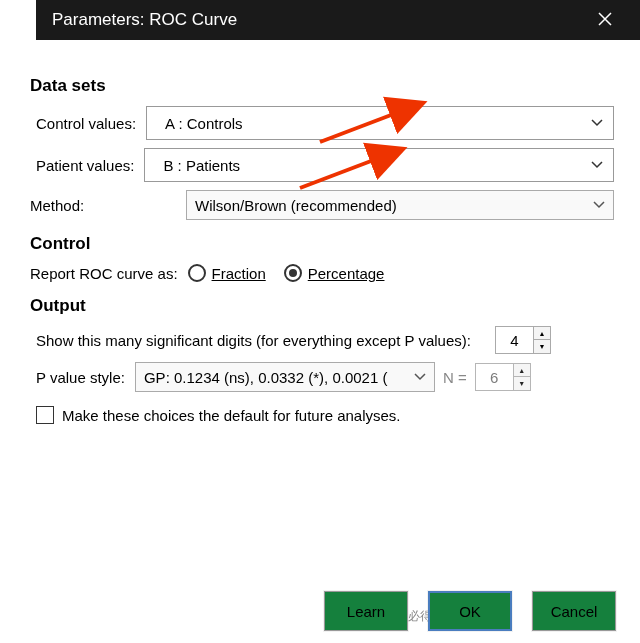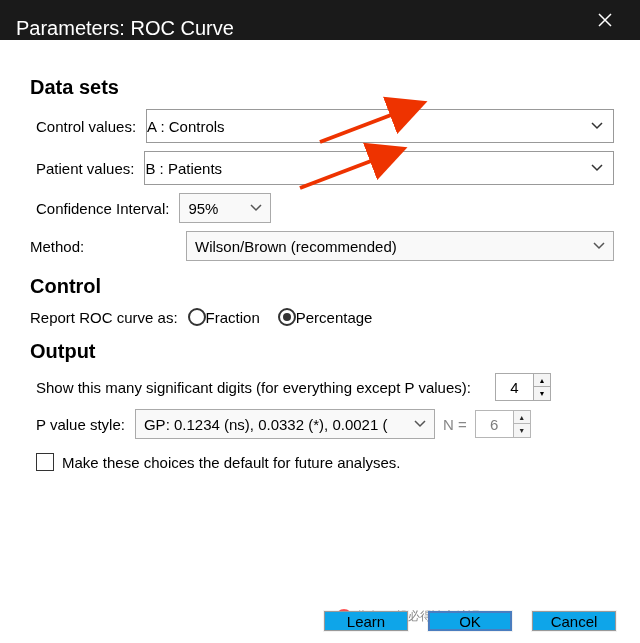--- a/index.html
+++ b/index.html
@@ -1,40 +1,40 @@
 <!DOCTYPE html>
 <html><head>
 <meta charset="utf-8">
 <style>
 * { box-sizing: border-box; margin: 0; padding: 0; }
 body { font-family: "Segoe UI", Arial, sans-serif; font-size: 15px; background: #fff; width: 640px; height: 643px; overflow: hidden; position: relative; }
-.titlebar { background: #1a1a1a; color: #fff; height: 40px; display: flex; align-items: flex-end; padding: 0 16px; font-size: 20px; font-weight: 300; }
+.titlebar { background: #1a1a1a; color: #fff; height: 40px; display: flex; align-items: center; padding: 0 16px; font-size: 17px; font-weight: 300; margin-left: 36px; }
 .titlebar .spacer { flex: 1; }
 .close-btn { color: #fff; font-size: 18px; cursor: pointer; padding: 8px 12px; }
 .content { padding: 22px 26px 6px 30px; }
-.section-title { font-weight: 700; font-size: 20px; margin: 14px 0 10px 0; }
+.section-title { font-weight: 700; font-size: 17px; margin: 14px 0 10px 0; }
 .row { display: flex; align-items: center; margin: 8px 0; }
 .lbl { white-space: nowrap; }
-.select-wide { flex: 1; margin-left: 10px; border: 1px solid #999; background: #fff; height: 34px; padding: 0 30px 0 0; position: relative; display: flex; align-items: center; cursor: pointer; }
+.select-wide { flex: 1; margin-left: 10px; border: 1px solid #999; background: #fff; height: 34px; padding: 0 30px 0 18px; position: relative; display: flex; align-items: center; cursor: pointer; }
 .select-wide .chev { position: absolute; right: 10px; }
 .chev svg { width: 12px; height: 8px; display: block; }
 .select-mid { border: 1px solid #aaa; background: #f9f9f9; height: 30px; padding: 0 28px 0 8px; position: relative; display: flex; align-items: center; cursor: pointer; }
 .select-mid .chev { position: absolute; right: 8px; }
 .radio-group { display: flex; align-items: center; gap: 18px; margin-left: 10px; }
-.radio { display: flex; align-items: center; cursor: pointer; }
+.radio { display: flex; align-items: center; gap: 6px; cursor: pointer; text-decoration: underline; }
 .radio-dot { width: 18px; height: 18px; border: 2px solid #333; border-radius: 50%; display: flex; align-items: center; justify-content: center; }
 .radio-dot.sel::after { content: ""; width: 8px; height: 8px; background: #333; border-radius: 50%; }
 .spin { display: flex; align-items: center; border: 1px solid #aaa; height: 28px; width: 56px; background: #fff; }
 .spin-val { flex: 1; text-align: center; }
 .spin-btns { display: flex; flex-direction: column; border-left: 1px solid #aaa; }
 .spin-btns div { width: 16px; height: 13px; display: flex; align-items: center; justify-content: center; font-size: 7px; cursor: pointer; background: #f4f4f4; }
 .spin-btns div:first-child { border-bottom: 1px solid #aaa; }
 .checkbox { width: 18px; height: 18px; border: 1.5px solid #333; margin-right: 8px; cursor: pointer; }
 .footer { position: absolute; bottom: 12px; right: 24px; display: flex; gap: 20px; align-items: center; }
-.btn { min-width: 84px; height: 20px; border: 1px solid #999; background: #0ea5e9; display: flex; align-items: center; justify-content: center; cursor: pointer; box-shadow: 0 0 0 1px rgba(0,0,0,0.05); margin-top: 25px; }
+.btn { min-width: 84px; height: 40px; border: 1px solid #999; background: #15803d; display: flex; align-items: center; justify-content: center; cursor: pointer; box-shadow: 0 0 0 1px rgba(0,0,0,0.05); margin-top: 25px; }
 .btn.primary { border: 2px solid #4a7dbf; }
 .watermark { position: absolute; bottom: 18px; right: 160px; font-size: 12px; color: #888; display: flex; align-items: center; gap: 4px; }
 .wm-circle { width: 16px; height: 16px; border-radius: 50%; background: #f55; display: flex; align-items: center; justify-content: center; font-size: 10px; color: #fff; }
 .arrow { position: absolute; pointer-events: none; }
 .disabled-spin { opacity: 0.85; }
 .disabled-spin .spin-val { color: #666; }
 .neq { color: #888; margin: 0 8px; }
 </style>
 </head>
 <body>
@@ -67,31 +67,20 @@
     <div class="select-wide">
       <span>B : Patients</span>
       <span class="chev">
           <svg viewBox="0 0 12 8">
             <path d="M1 1 L6 6 L11 1" stroke="#333" stroke-width="1.5" fill="none"></path>
           </svg>
         </span>
     </div>
   </div>
 
-  <div class="row" style="margin-left:6px">
-    <span class="lbl">Confidence Interval:</span>
-    <div class="select-mid" style="width:92px; margin-left:10px">
-      <span>95%</span>
-      <span class="chev">
-          <svg viewBox="0 0 12 8">
-            <path d="M1 1 L6 6 L11 1" stroke="#555" stroke-width="1.5" fill="none"></path>
-          </svg>
-        </span>
-    </div>
-  </div>
   <div class="row" style="">
     <span class="lbl" style="width:140px">Method:</span>
     <div class="select-mid" style="flex:1; margin-left:16px">
       <span>Wilson/Brown (recommended)</span>
       <span class="chev">
           <svg viewBox="0 0 12 8">
             <path d="M1 1 L6 6 L11 1" stroke="#555" stroke-width="1.5" fill="none"></path>
           </svg>
         </span>
     </div>

